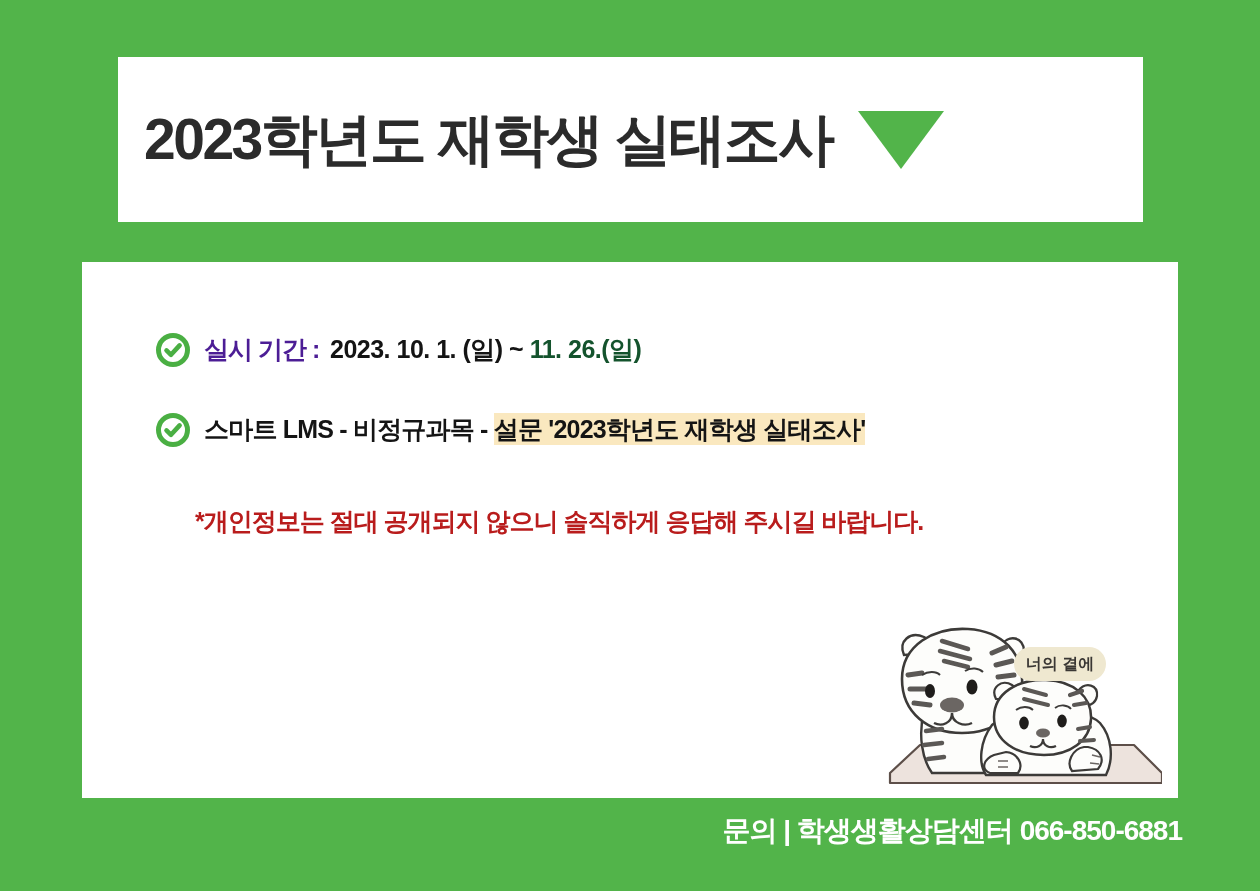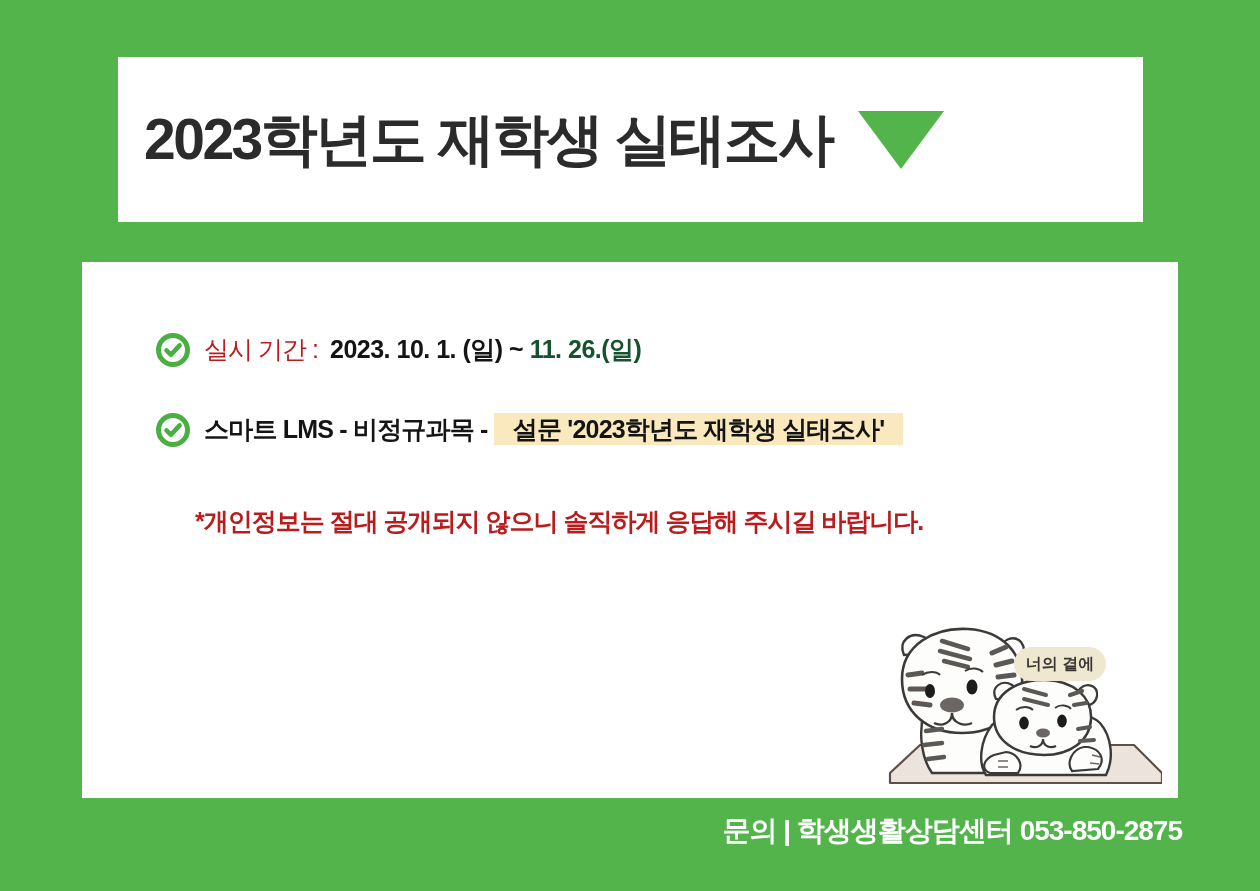--- a/index.html
+++ b/index.html
@@ -79,22 +79,22 @@
     width: 36px;
     height: 36px;
     margin-top: 2px;
     margin-right: 13px;
   }
   .check-icon svg { display: block; }
 
   .row-label {
     flex: 0 0 auto;
     font-size: 25px;
-    font-weight: 400;
-    color: #b91c1c;
+    font-weight: 700;
+    color: #4c1d95;
     letter-spacing: -1px;
     white-space: nowrap;
     line-height: 38px;
   }
   .row-label.w1 { width: 126px; }
   .row-label.w2 { width: 128px; }
   .row-label.w3 { width: 137px; }
 
   .row-value {
     font-size: 25px;
@@ -102,21 +102,21 @@
     color: #141414;
     letter-spacing: -0.8px;
     line-height: 38px;
   }
   .row-value.period { letter-spacing: -0.5px; }
 
   .accent-red { color: #14532d; }
 
   .hl {
     background: #fae8bf;
-    padding: 2px 19px;
+    padding: 2px 0;
     box-decoration-break: clone;
     -webkit-box-decoration-break: clone;
   }
 
   .bg-line2 { display: block; }
 
   
   .note {
     margin-top: 56px;
     margin-left: 40px;
@@ -249,13 +249,13 @@
       <path d="M220 142 L228 144 M218 150 L227 151" stroke="#6b6663" stroke-width="1.6"></path>
 
       <path d="M206 116 L218 114 M208 128 L222 127" stroke="#5b5855" stroke-width="4" stroke-linecap="round" fill="none"></path>
 
       <rect x="142" y="34" width="92" height="34" rx="17" fill="#efe8d0"></rect>
       <text x="188" y="56" text-anchor="middle" font-family="'Liberation Sans', sans-serif" font-size="16" font-weight="700" fill="#3a3734">너의 곁에</text>
     </svg>
   </div>
 </div>
 
-<div class="footer">문의 | 학생생활상담센터 053-850-2875</div>
+<div class="footer">문의 | 학생생활상담센터 066-850-6881</div>
 
 </body></html>

